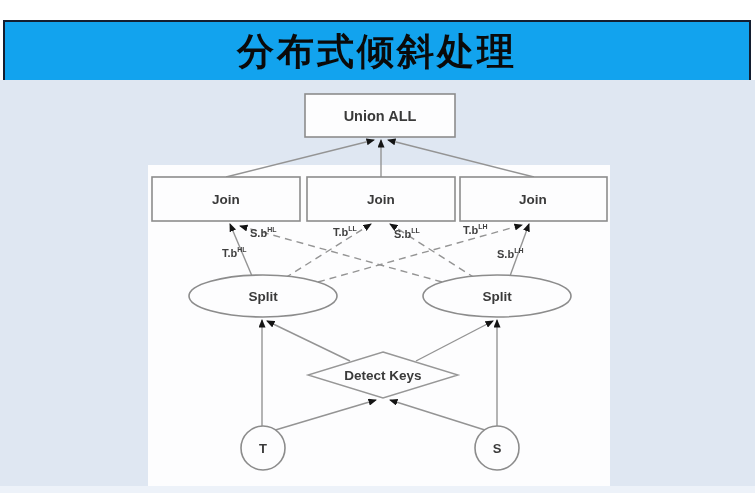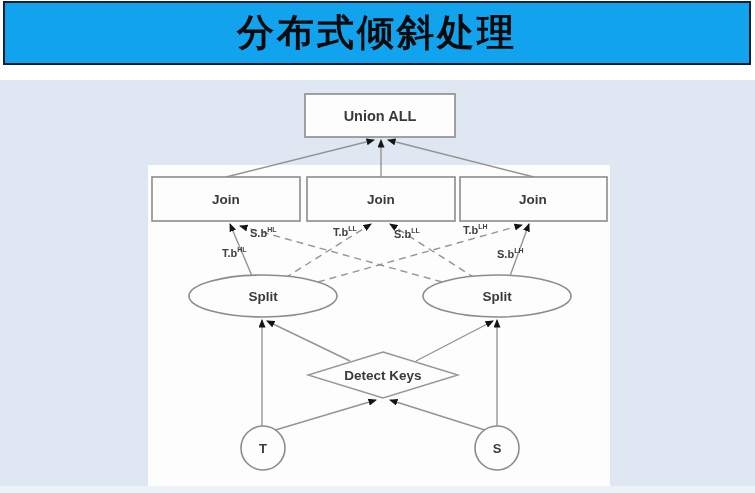--- a/index.html
+++ b/index.html
@@ -8,21 +8,21 @@
     font-family: "Liberation Sans", "DejaVu Sans", sans-serif;
     background: #dfe7f2;
     overflow: hidden;
     position: relative;
   }
   .top-strip {
     position: absolute; left: 0; top: 0; width: 755px; height: 80px;
     background: #ffffff;
   }
   .header-banner {
-    position: absolute; left: 3px; top: 1px; width: 748px; height: 64px;
+    position: absolute; left: 3px; top: 20px; width: 748px; height: 64px;
     background: #12a3ee;
     border: 2.5px solid #141e30;
     display: flex; align-items: center; justify-content: center;
   }
   .header-banner .title {
     font-size: 37px;
     font-weight: bold;
     color: #0a0a0a;
     letter-spacing: 3px;
     line-height: 1;

